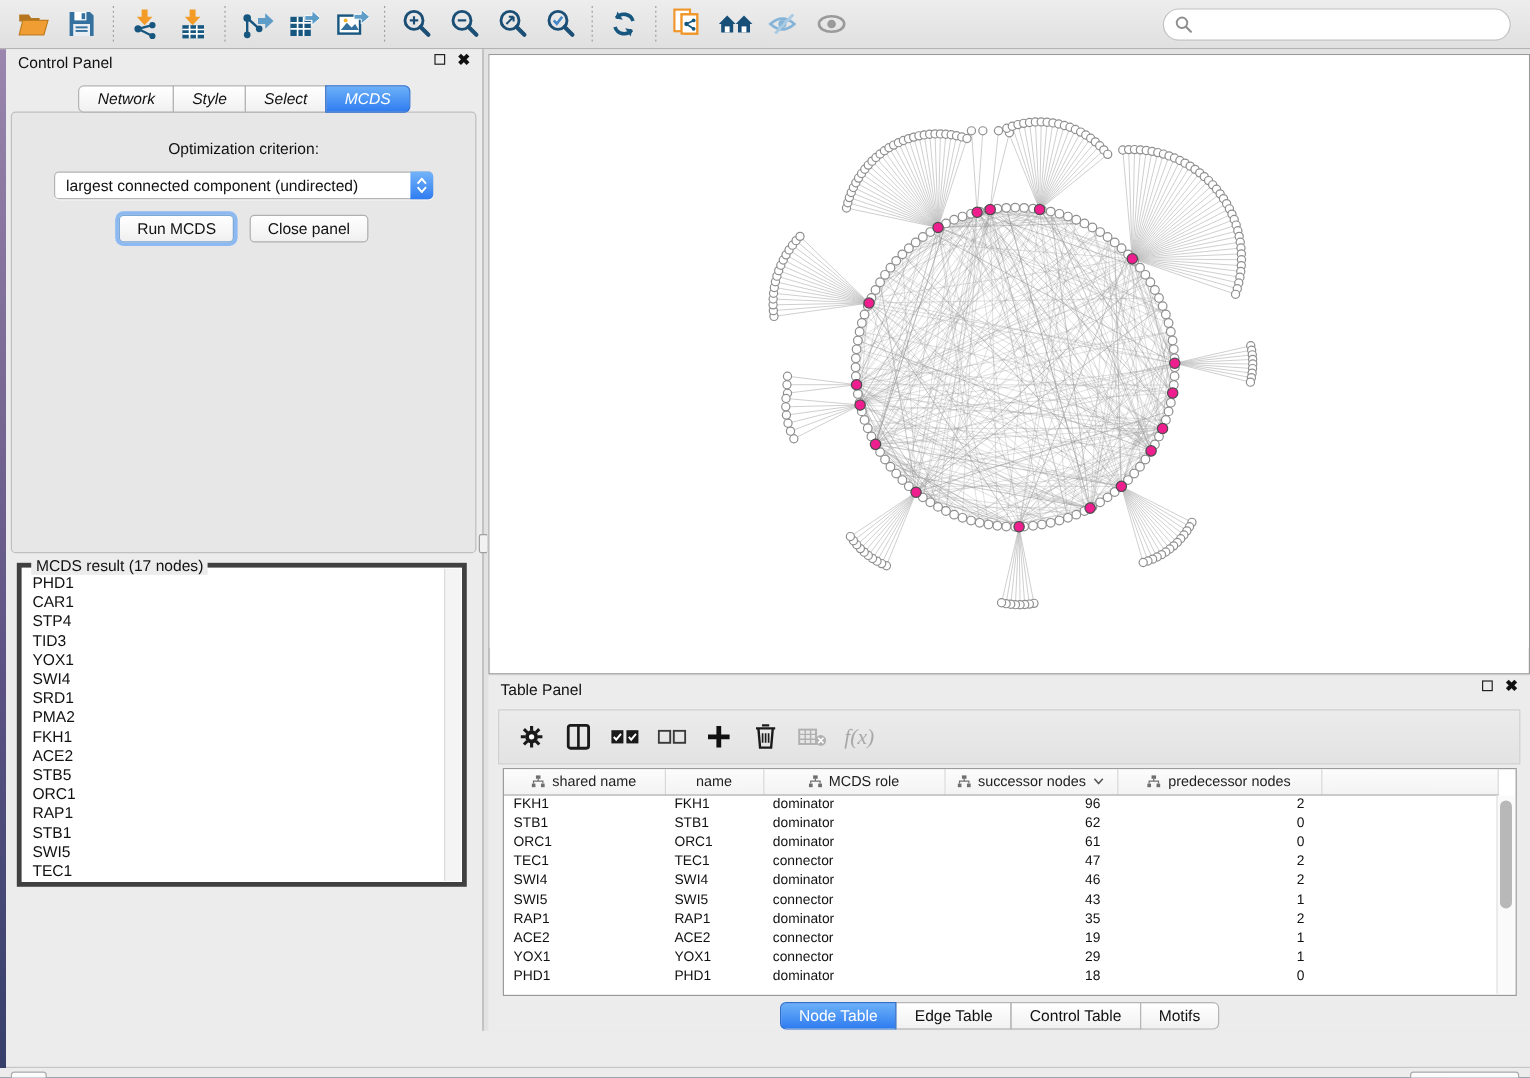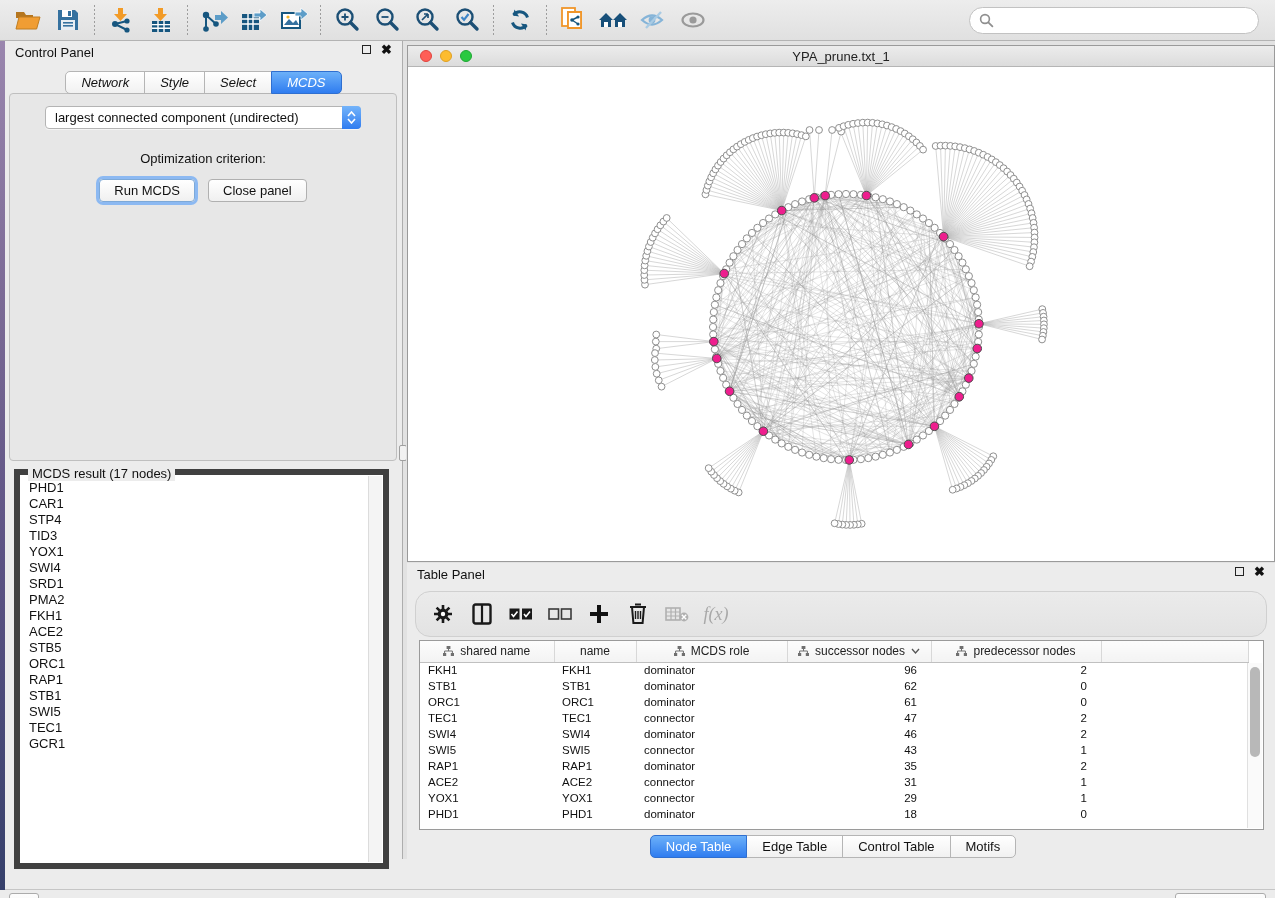--- a/index.html
+++ b/index.html
@@ -57,22 +57,22 @@
     box-shadow:0 1px 0 rgba(255,255,255,.6); }
   #criterion .val { font-size:13px; padding-left:9px; color:#111; flex:1; white-space:nowrap; }
   #criterion .stepper { width:19px; height:23px; margin:-1px -1px -1px 0; border-radius:0 4px 4px 0;
     background:linear-gradient(#74b4fa,#2f7cf0); display:flex; flex-direction:column;
     align-items:center; justify-content:center; gap:1px; }
   .btn-row { margin-top:13px; display:flex; justify-content:center; gap:13px; }
   .mac-btn { font-size:13px; color:#111; background:linear-gradient(#ffffff,#f0f0f0);
     border:1px solid #b0b0b0; border-radius:4px; padding:3px 14px; }
   .mac-btn.focus { box-shadow:0 0 0 3px rgba(110,170,245,.75); border-color:#7da9d8; }
 
-  #mcds-box { position:absolute; left:9px; top:428px; width:375px; height:400px;
-    border:6px solid #404040; background:#fff; }
+  #mcds-box { position:absolute; left:9px; top:428px; width:375px; height:270px;
+    border:4px solid #404040; background:#fff; }
   #mcds-legend { position:absolute; left:8px; top:-9px; background:#ececec; padding:0 4px;
     font-size:13px; color:#111; }
   #mcds-list { position:absolute; left:1px; top:1px; right:15px; bottom:1px; overflow:hidden;
     padding:4px 0 0 8px; }
   #mcds-list .item { font-size:13px; line-height:16px; color:#111; }
   #mcds-scroll { position:absolute; top:1px; right:1px; bottom:1px; width:14px;
     background:#f4f4f4; border-left:1px solid #dcdcdc; }
 
   
   #right-col { position:absolute; left:406px; top:41px; width:869px; height:818px; background:#e2e2e2; }
@@ -87,21 +87,21 @@
   .tl.green { background:#2ac940; border:1px solid #1ea733; }
   #net-title { position:absolute; left:0; right:0; text-align:center; font-size:13px; color:#222; }
   #net-canvas { width:866px; height:494px; background:#fff; }
 
   #hsplit-grip { position:absolute; left:428px; top:523px; width:14px; height:7px;
     background:#cfcfcf; border:1px solid #a5a5a5; border-radius:2px; }
 
   
   #table-panel { position:absolute; left:1px; top:522px; width:868px; height:296px; background:#ececec; }
   #tp-toolbar { margin:2px 8px 0 8px; height:46px; background:linear-gradient(#ebebeb,#e3e3e3);
-    border:1px solid #d0d0d0; border-radius:15px; display:flex; align-items:center; gap:9px; padding:0 12px; }
+    border:1px solid #d0d0d0; border-radius:1px; display:flex; align-items:center; gap:9px; padding:0 12px; }
   .tp-btn { width:30px; height:32px; display:flex; align-items:center; justify-content:center; }
 
   #node-table-wrap { position:absolute; left:12px; top:77px; width:845px; height:190px;
     background:#fff; border:1px solid #9a9a9a; overflow:hidden; }
   #tbl { width:828px; border-collapse:collapse; table-layout:fixed; }
   #tbl th { height:21px; background:linear-gradient(#fcfcfc,#f3f3f3); border-right:1px solid #d8d8d8;
     border-bottom:1px solid #c0c0c0; font-size:12px; font-weight:normal; color:#222;
     white-space:nowrap; overflow:hidden; }
   #tbl th .hwrap { display:flex; align-items:center; justify-content:center; gap:6px; padding:0 4px; }
   #tbl td { height:16px; font-size:11.5px; color:#111; padding:0 8px; white-space:nowrap; overflow:hidden; }
@@ -283,32 +283,32 @@
     </div>
 
     <div id="cp-tabs"><span class="seg" id="cp-seg">
           <span class="tab">Network</span>
           <span class="tab">Style</span>
           <span class="tab">Select</span>
           <span class="tab active">MCDS</span>
         </span></div>
 
     <div id="cp-pane">
+      <div id="opt-label">Optimization criterion:</div>
       <div id="criterion">
         <span class="val">largest connected component (undirected)</span>
         <span class="stepper">
           <svg width="9" height="6" viewBox="0 0 9 6">
               <path d="M1 5 L4.5 1 L8 5" fill="none" stroke="#fff" stroke-width="1.6"></path>
             </svg>
           <svg width="9" height="6" viewBox="0 0 9 6">
               <path d="M1 1 L4.5 5 L8 1" fill="none" stroke="#fff" stroke-width="1.6"></path>
             </svg>
         </span>
       </div>
-      <div id="opt-label">Optimization criterion:</div>
       <div class="btn-row">
         <button class="mac-btn focus">Run MCDS</button>
         <button class="mac-btn">Close panel</button>
       </div>
     </div>
 
     <div id="mcds-box">
       <span id="mcds-legend">MCDS result (17 nodes)</span>
       <div id="mcds-list">
           <div class="item">PHD1</div>
@@ -333,26 +333,20 @@
     </div>
   </div>
 
   <div id="vsplit">
       <span class="grip"></span>
     </div>
 
   <div id="right-col">
 
     <div id="net-window">
-      <div id="net-titlebar">
-        <span class="tl red"></span>
-        <span class="tl yellow"></span>
-        <span class="tl green"></span>
-        <span id="net-title">YPA_prune.txt_1</span>
-      </div>
       <svg id="net-canvas" viewBox="0 0 866 494">
           <line x1="373.72344302708467" y1="143.56321790899761" x2="565.8020038186983" y2="296.81912301950496" stroke="#949494" stroke-width="0.45" opacity="0.55"></line>
           <line x1="373.72344302708467" y1="143.56321790899761" x2="408.4047157838102" y2="389.66541232018255" stroke="#949494" stroke-width="0.45" opacity="0.55"></line>
           <line x1="373.72344302708467" y1="143.56321790899761" x2="423.10872467826005" y2="127.83627608419874" stroke="#949494" stroke-width="0.45" opacity="0.55"></line>
           <line x1="373.72344302708467" y1="143.56321790899761" x2="321.59528488613574" y2="324.3346119849969" stroke="#949494" stroke-width="0.45" opacity="0.55"></line>
           <line x1="373.72344302708467" y1="143.56321790899761" x2="415.72167230047006" y2="391.12084546292533" stroke="#949494" stroke-width="0.45" opacity="0.55"></line>
           <line x1="373.72344302708467" y1="143.56321790899761" x2="338.8295920705389" y2="171.37590513238354" stroke="#949494" stroke-width="0.45" opacity="0.55"></line>
           <line x1="373.72344302708467" y1="143.56321790899761" x2="367.23973382346014" y2="147.3856815026383" stroke="#949494" stroke-width="0.45" opacity="0.55"></line>
           <line x1="373.72344302708467" y1="143.56321790899761" x2="495.70653730263524" y2="140.17114056897827" stroke="#949494" stroke-width="0.45" opacity="0.55"></line>
           <line x1="373.72344302708467" y1="143.56321790899761" x2="430.5426305174535" y2="127.2092336026304" stroke="#949494" stroke-width="0.45" opacity="0.55"></line>
@@ -1367,21 +1361,21 @@
                 <td>RAP1</td>
                 <td>dominator</td>
                 <td class="num">35</td>
                 <td class="num">2</td>
                 <td></td>
               </tr>
               <tr>
                 <td>ACE2</td>
                 <td>ACE2</td>
                 <td>connector</td>
-                <td class="num">31</td>
+                <td class="num">19</td>
                 <td class="num">1</td>
                 <td></td>
               </tr>
               <tr>
                 <td>YOX1</td>
                 <td>YOX1</td>
                 <td>connector</td>
                 <td class="num">29</td>
                 <td class="num">1</td>
                 <td></td>

